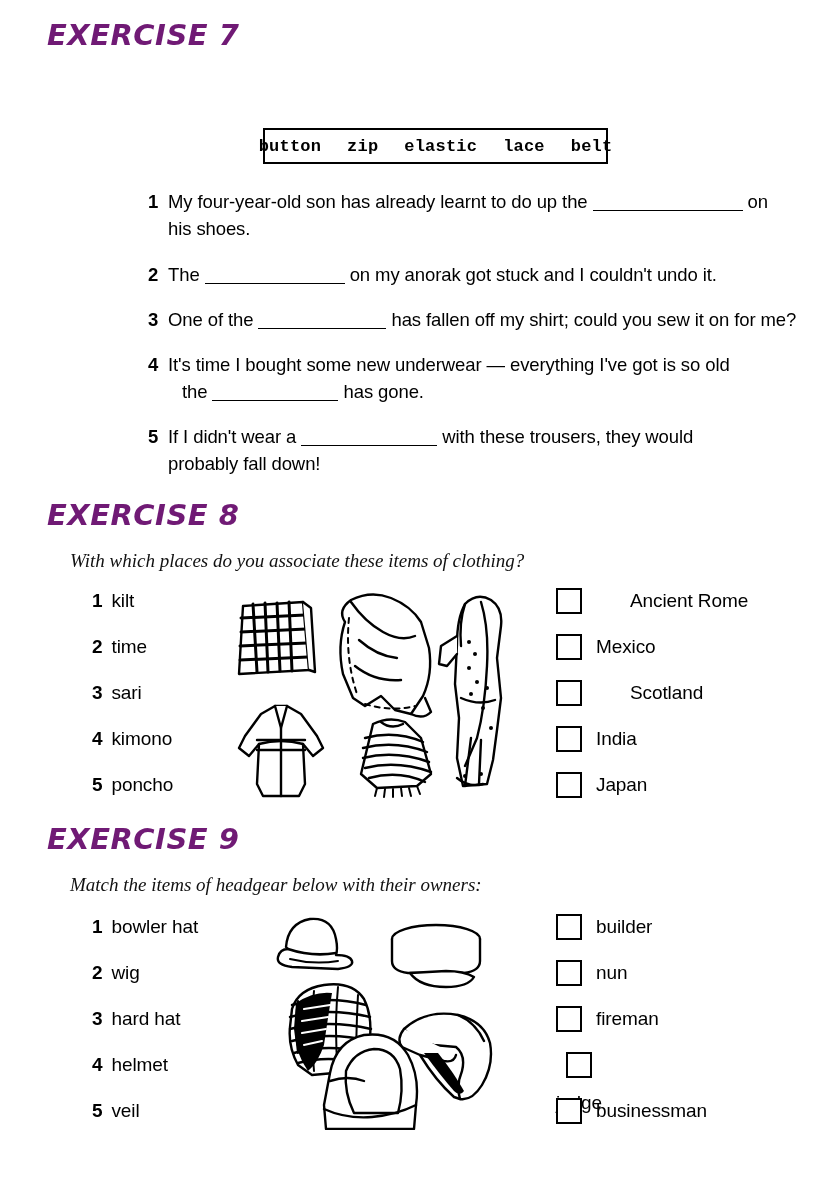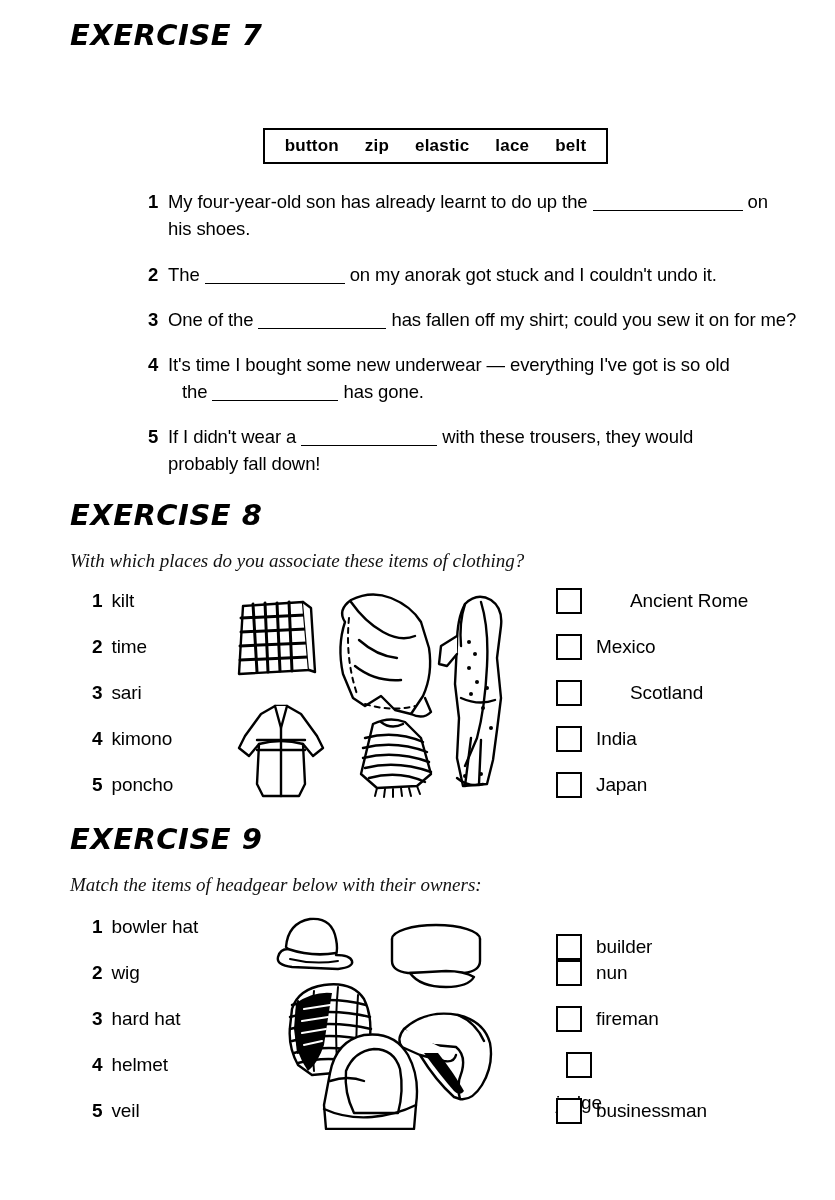--- a/index.html
+++ b/index.html
@@ -21,24 +21,23 @@
     background: #ffffff;
   }
 
   
   .ex-heading {
     font-family: "DejaVu Sans", sans-serif;
     font-weight: bold;
     font-style: italic;
     font-size: 29px;
     letter-spacing: 0.5px;
-    color: #000000;
+    color: #701a75;
     position: absolute;
     white-space: nowrap;
-    margin-left: 23px;
   }
 
   
   .instruction {
     font-family: "Liberation Serif", serif;
     font-style: italic;
     font-size: 19px;
     position: absolute;
     white-space: nowrap;
     color: #111;
@@ -50,21 +49,21 @@
     border: 2.5px solid #000;
     background: #fff;
     box-sizing: border-box;
     display: flex;
     align-items: center;
     justify-content: center;
     gap: 26px;
     padding: 0 16px;
   }
   .wordbox .w {
-    font-family: Liberation Sans, sans-serif;
+    font-family: Liberation Mono, monospace;
     font-weight: bold;
     font-size: 17px;
     letter-spacing: 0.2px;
   }
 
   
   .sent {
     position: absolute;
     font-size: 18.5px;
     line-height: 27px;
@@ -277,21 +276,21 @@
   <div class="mrow" style="left:92px; top:1008px;">
     <span class="num">3</span><span>hard hat</span>
   </div>
   <div class="mrow" style="left:92px; top:1054px;">
     <span class="num">4</span><span>helmet</span>
   </div>
   <div class="mrow" style="left:92px; top:1100px;">
     <span class="num">5</span><span>veil</span>
   </div>
 
-  <div class="crow" style="left:556px; top:914px;margin-top:20px;">
+  <div class="crow" style="left:556px; top:914px;">
     <span class="cbox"></span>
     <span class="clabel">builder</span>
   </div>
   <div class="crow" style="left:556px; top:960px;">
     <span class="cbox"></span>
     <span class="clabel">nun</span>
   </div>
   <div class="crow" style="left:556px; top:1006px;">
     <span class="cbox"></span>
     <span class="clabel">fireman</span>

